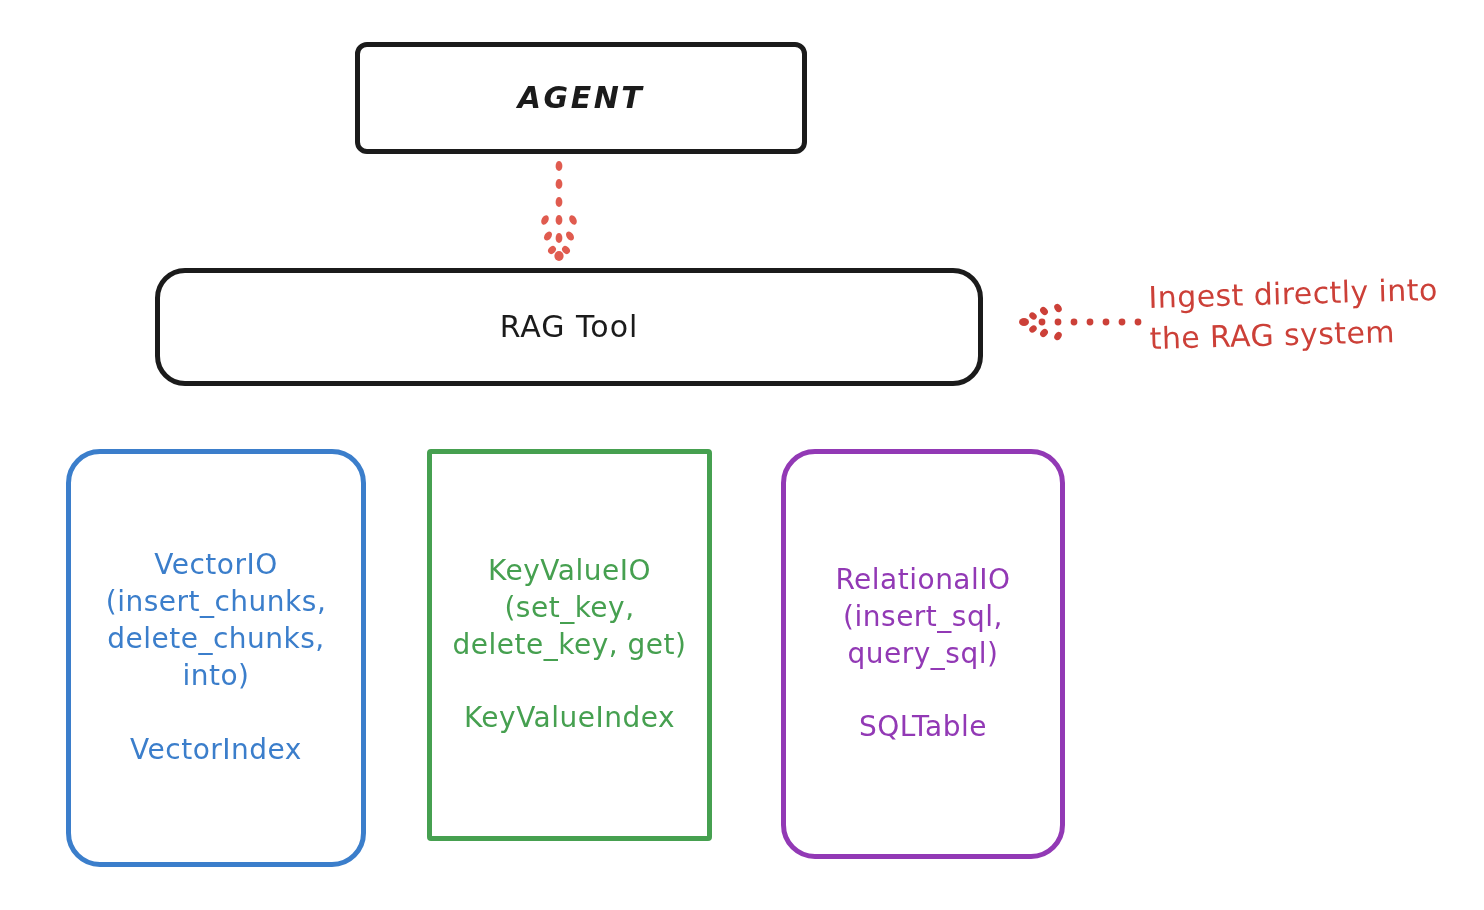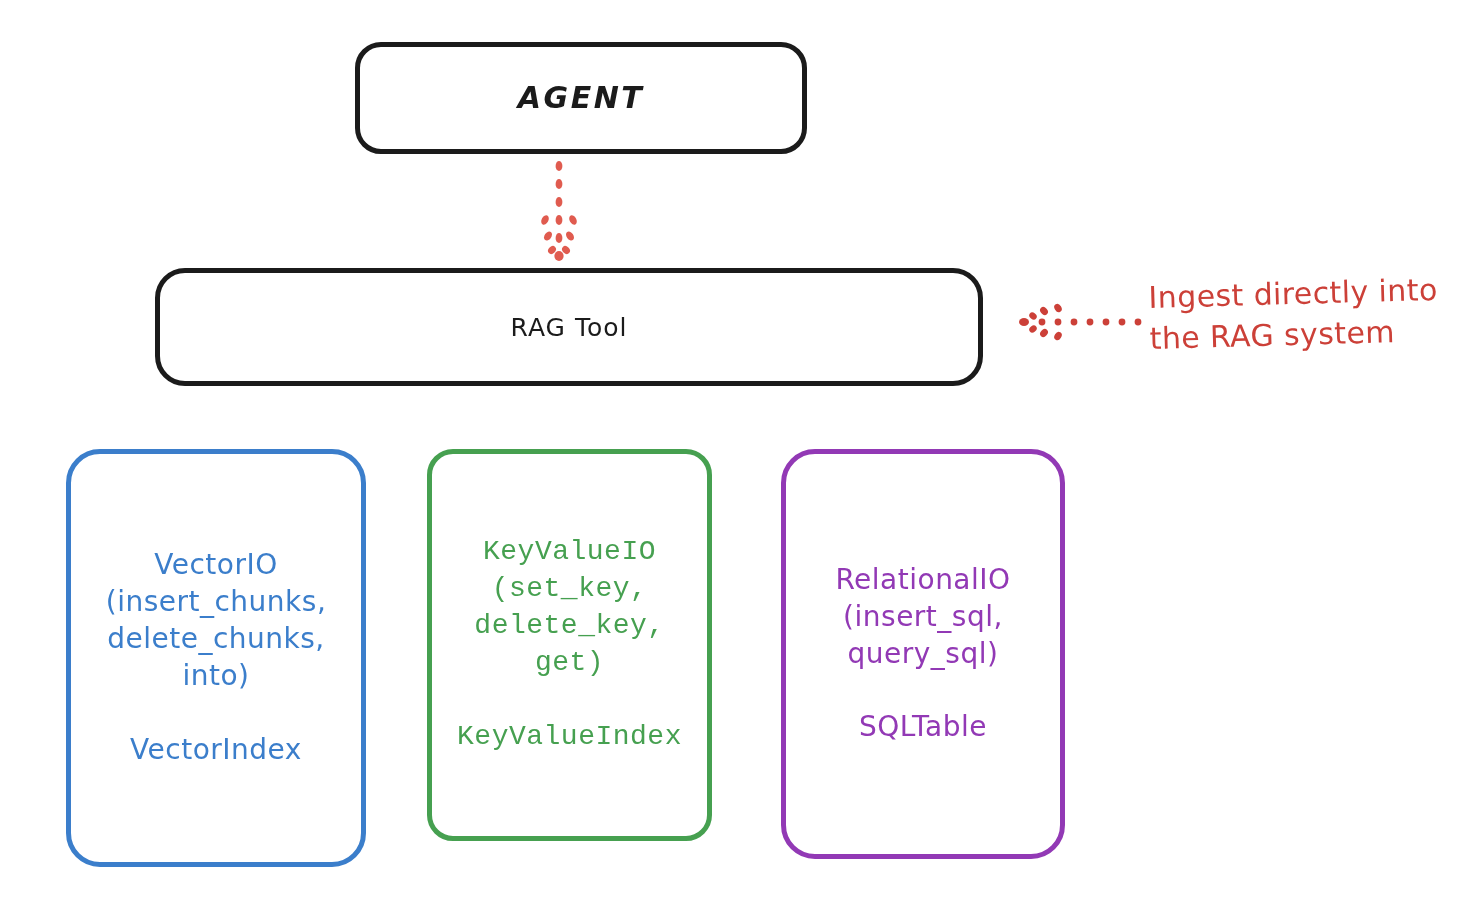--- a/index.html
+++ b/index.html
@@ -36,42 +36,42 @@
     letter-spacing: 0.5px;
   }
 
   
   #node-agent {
     left: 355px;
     top: 42px;
     width: 452px;
     height: 112px;
     border: 5px solid #1b1b1b;
-    border-radius: 26px;
+    border-radius: 12px;
   }
   #node-agent .node-label {
     color: #1b1b1b;
     font-size: 30px;
     font-style: italic;
     font-weight: 600;
     letter-spacing: 2.5px;
   }
 
   
   #node-ragtool {
     left: 155px;
     top: 268px;
     width: 828px;
     height: 118px;
     border: 5px solid #1b1b1b;
     border-radius: 30px;
   }
   #node-ragtool .node-label {
     color: #1b1b1b;
-    font-size: 25px;
+    font-size: 30px;
     letter-spacing: 1px;
   }
 
   
   #node-vectorio {
     left: 66px;
     top: 449px;
     width: 300px;
     height: 418px;
     border: 5px solid #3b7ecb;
@@ -82,22 +82,21 @@
     font-size: 28px;
   }
 
   
   #node-keyvalueio {
     left: 427px;
     top: 449px;
     width: 285px;
     height: 392px;
     border: 5px solid #46a050;
-    border-radius: 26px;
-    font-family: Liberation Mono, monospace;
+    border-radius: 4px;
   }
   #node-keyvalueio .node-label {
     color: #46a050;
     font-size: 28px;
   }
 
   
   #node-relationalio {
     left: 781px;
     top: 449px;

